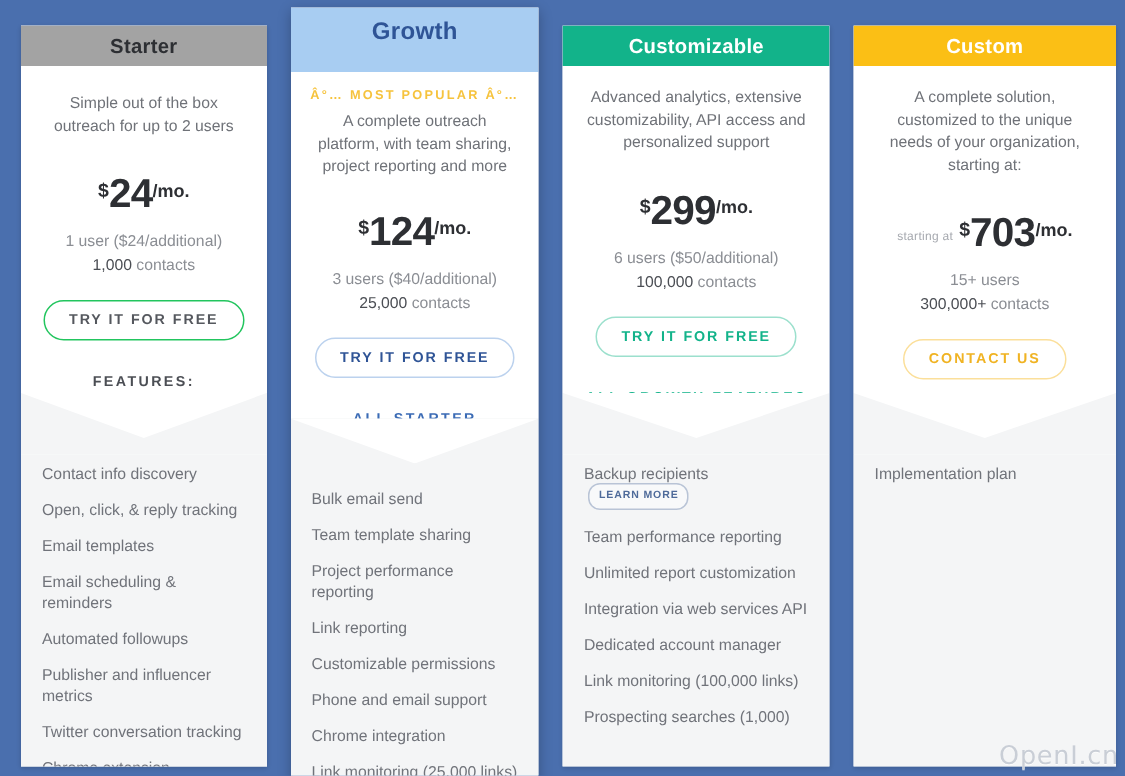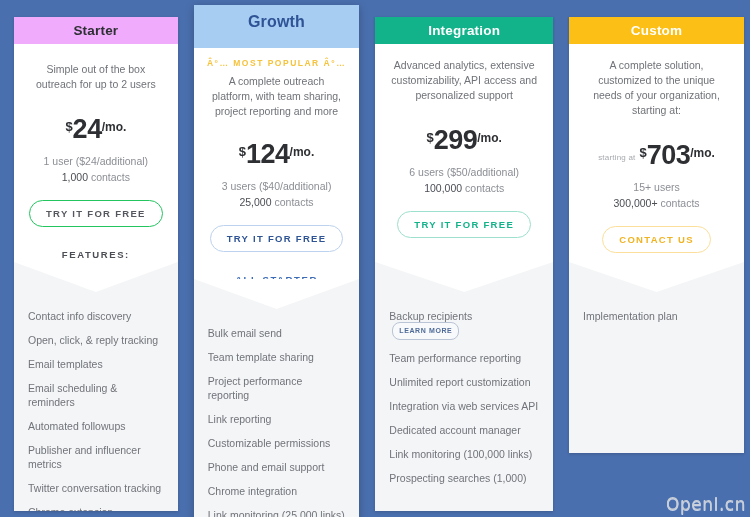--- a/index.html
+++ b/index.html
@@ -21,21 +21,21 @@
     width:175px;
     margin:0 6px;
     background:#ffffff;
     display:flex;flex-direction:column;
     overflow:hidden;
     box-shadow:0 1px 3px rgba(0,0,0,.18);
   }
   .card.starter     {margin-left:14px;margin-top:17px;height:494px;}
   .card.growth      {margin-left:10px;margin-top:5px;height:517px;width:177px;box-shadow:0 2px 8px rgba(0,0,0,.26);}
   .card.professional{margin-left:10px;margin-top:17px;height:494px;width:190px;}
-  .card.custom      {margin-left:10px;margin-top:17px;height:436px;width:187px;}
+  .card.custom      {margin-left:10px;margin-top:17px;height:494px;width:187px;}
 
   
   .card-header{
     height:27px;line-height:27px;
     text-align:center;
     font-weight:bold;
     font-size:13.5px;
     letter-spacing:.2px;
     flex:0 0 auto;
   }
@@ -184,21 +184,21 @@
     text-shadow:0 1px 0 rgba(255,255,255,.7);
     pointer-events:none;
     font-family:"DejaVu Sans",sans-serif;
   }
 </style>
 </head>
 <body style="background: rgb(74, 111, 174);">
 
 <div class="pricing-wrap" id="wrap">
     <div class="card starter">
-      <div class="card-header" style="background: #f0abfc; color: rgb(45, 47, 51);">Starter</div>
+      <div class="card-header" style="background: #a3a3a3; color: rgb(45, 47, 51);">Starter</div>
       <div class="card-top"><div class="blurb">Simple out of the box outreach for up to 2 users</div><div class="price-row">
           <span class="currency">$</span>
           <span class="amount">24</span>
           <span class="per">/mo.</span>
         </div><div class="users-line">1 user ($24/additional)</div><div class="contacts-line"><b>1,000</b><span> contacts</span></div><button class="cta">TRY IT FOR FREE</button><div class="features-head">FEATURES:</div></div>
       <div class="chevron"></div>
       <div class="card-features">
         <div class="feature"><span>Contact info discovery</span></div>
         <div class="feature"><span>Open, click, &amp; reply tracking</span></div>
         <div class="feature"><span>Email templates</span></div>
@@ -222,21 +222,21 @@
         <div class="feature"><span>Team template sharing</span></div>
         <div class="feature"><span>Project performance reporting</span></div>
         <div class="feature"><span>Link reporting</span></div>
         <div class="feature"><span>Customizable permissions</span></div>
         <div class="feature"><span>Phone and email support</span></div>
         <div class="feature"><span>Chrome integration</span></div>
         <div class="feature"><span>Link monitoring (25,000 links)</span></div>
       </div>
     </div>
     <div class="card professional">
-      <div class="card-header" style="background: rgb(18, 179, 138); color: rgb(255, 255, 255);">Integration</div>
+      <div class="card-header" style="background: rgb(18, 179, 138); color: rgb(255, 255, 255);">Customizable</div>
       <div class="card-top"><div class="blurb">Advanced analytics, extensive customizability, API access and personalized support</div><div class="price-row">
           <span class="currency">$</span>
           <span class="amount">299</span>
           <span class="per">/mo.</span>
         </div><div class="users-line">6 users ($50/additional)</div><div class="contacts-line"><b>100,000</b><span> contacts</span></div><button class="cta">TRY IT FOR FREE</button><div class="features-head">ALL GROWTH FEATURES PLUS:</div></div>
       <div class="chevron"></div>
       <div class="card-features">
         <div class="feature"><span>Backup recipients</span><span class="learn-more">LEARN MORE</span></div>
         <div class="feature"><span>Team performance reporting</span></div>
         <div class="feature"><span>Unlimited report customization</span></div>

